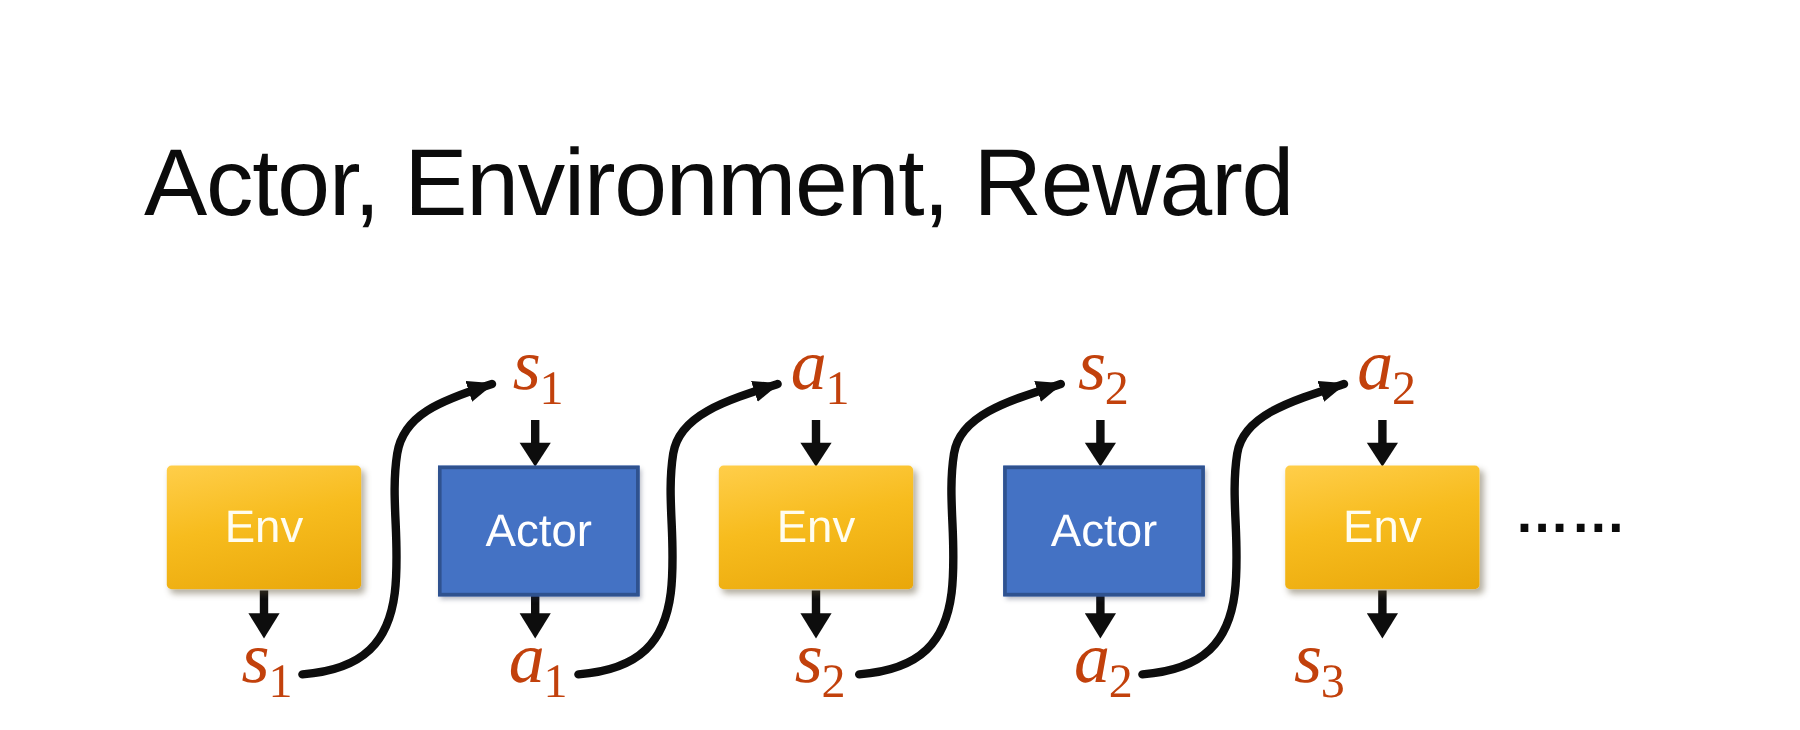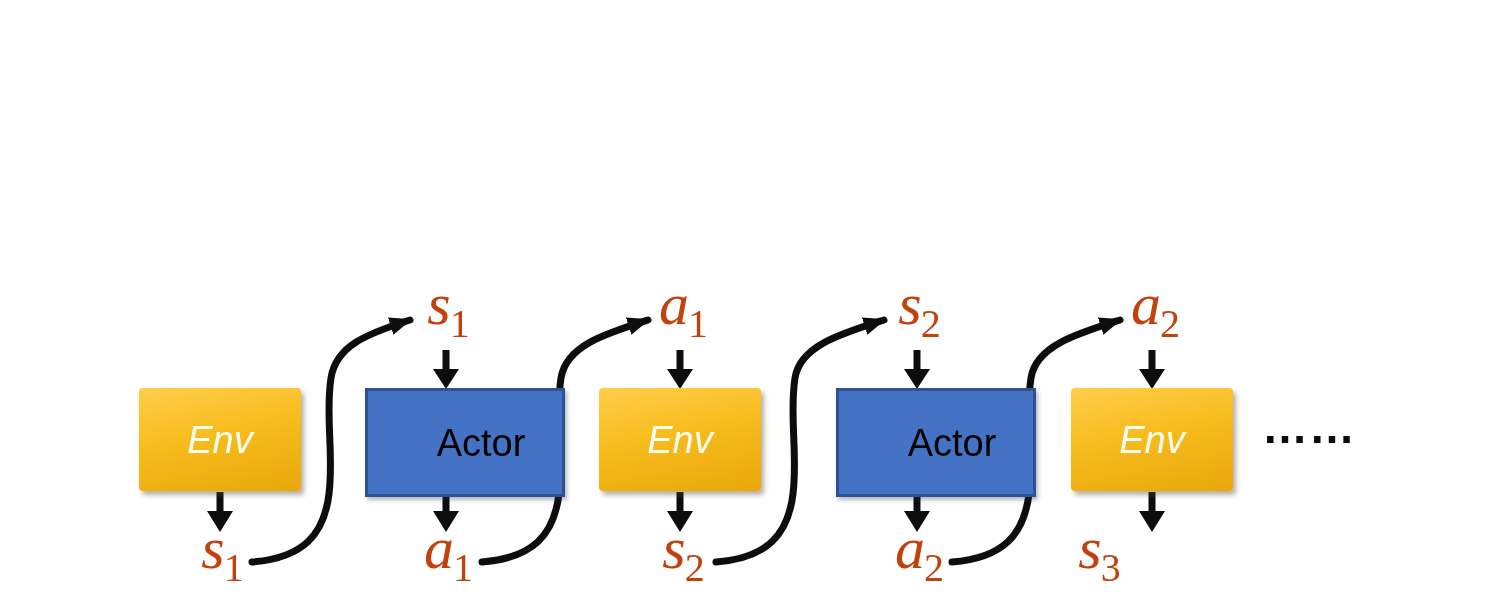--- a/index.html
+++ b/index.html
@@ -26,28 +26,26 @@
     position:absolute;
     top:388px;width:162px;height:103px;
     display:flex;align-items:center;justify-content:center;
     font-size:38px;line-height:1;
   }
   .env{
     background:linear-gradient(168deg,var(--env_top,#FFCE4A) 0%,#F7BC1E 45%,var(--env_bottom,#E9A70A) 100%);
     border-radius:4px;
     box-shadow:3px 4px 5px rgba(90,80,50,0.45);
     color:#FFFDF0;
-    font-style:italic;
   }
   .actor{
     background:var(--actor_fill,#4472C4);
     border:3px solid var(--actor_border,#2F528F);
     box-shadow:2px 3px 4px rgba(40,50,80,0.35);
-    color:#000000;
-    padding-left:32px;
+    color:#ffffff;
   }
   .mlabel{
     position:absolute;
     transform:translateX(-50%);
     white-space:nowrap;
     line-height:1;
     color:#c2410c;
     font-family:"Liberation Serif",serif;
   }
   .mlabel .base{
@@ -70,20 +68,21 @@
     letter-spacing:1px;
     line-height:1;
     color:#0a0a0a;
   }
 </style>
 </head>
 <body>
 
 <div class="stage">
 
+  <div class="title">Actor, Environment, Reward</div>
 
   <svg class="connectors" width="1500" height="608" viewBox="0 0 1500 608" xmlns="http://www.w3.org/2000/svg">
     <defs>
       <marker id="ah" viewBox="0 0 3.2 2.6" markerWidth="3.2" markerHeight="2.6" refX="2.9" refY="1.3" orient="auto" markerUnits="strokeWidth">
         <path d="M0,0 L3.2,1.3 L0,2.6 z" fill="#0d0d0d"></path>
       </marker>
     </defs>
 
     <path d="M 252 562 C 304 558,324 534,329 494 C 334 452,325 416,331 378 C 336 346,366 334,410 320" fill="none" stroke="#0d0d0d" stroke-width="7" stroke-linecap="round" marker-end="url(#ah)"></path>
     <path d="M 482 562 C 534 558,554 534,559 494 C 564 452,555 416,561 378 C 566 346,604 334,648 320" fill="none" stroke="#0d0d0d" stroke-width="7" stroke-linecap="round" marker-end="url(#ah)"></path>

